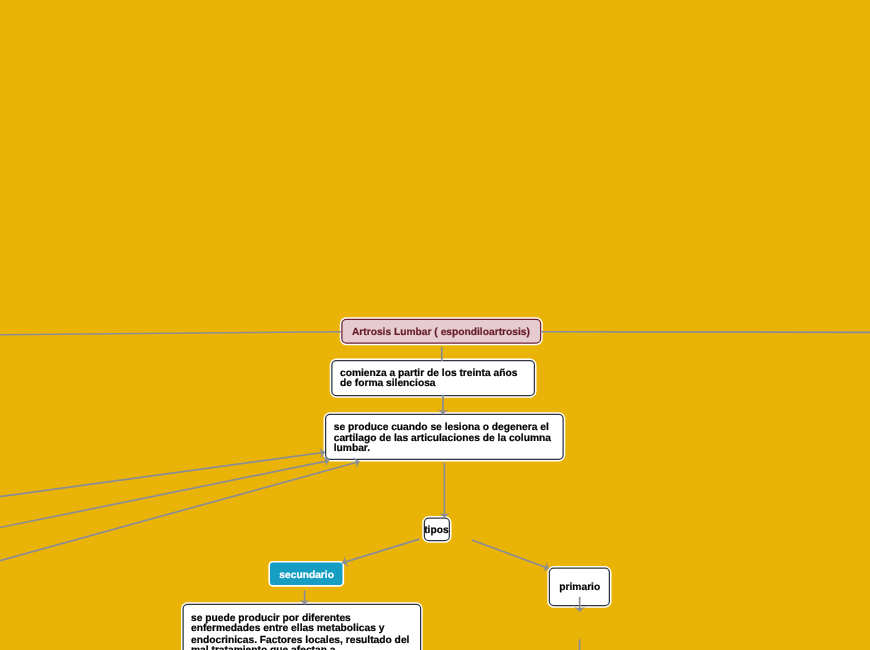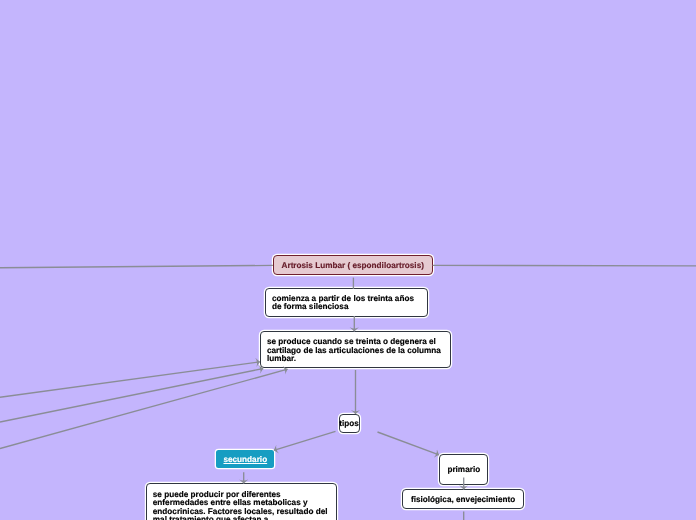--- a/index.html
+++ b/index.html
@@ -1,30 +1,30 @@
 <!DOCTYPE html>
 <html><head>
 <meta charset="utf-8">
 <style>
   html,body{margin:0;padding:0;}
   body{width:696px;height:520px;background:#eff3fd;overflow:hidden;
        font-family:"Liberation Sans",sans-serif;
        -webkit-font-smoothing:antialiased;text-rendering:geometricPrecision;}
-  #canvas{position:relative;width:696px;height:520px;overflow:hidden;background:#c4b5fd;}
+  #canvas{position:relative;width:696px;height:520px;overflow:hidden;background:#eab308;}
   svg#edges{position:absolute;left:0;top:0;width:696px;height:520px;overflow:visible;z-index:6;pointer-events:none;}
   .node{position:absolute;box-sizing:border-box;display:flex;align-items:center;
         border-radius:4px;z-index:4;}
   .node .lbl{display:block;font-weight:bold;font-size:8.2px;-webkit-text-stroke:0.16px currentColor;}
   .wrap .lbl{line-height:8.25px;position:relative;top:1.2px;}
   .one  .lbl{white-space:nowrap;}
   .nd-plain{background:#ffffff;border:1.3px solid #303640;color:#000000;box-shadow:0 0 0 1.2px #ffffff;}
   .nd-root{background:#e6cbd1;border:1.5px solid #70202e;color:#661c29;box-shadow:0 0 0 1.2px #ffffff;}
   .nd-root .lbl{position:relative;top:0.7px;}
   .nd-teal{background:#169dc2;border:none;color:#ffffff;border-radius:2.5px;
-           box-shadow:0 0 0 1.3px #ffffff;text-decoration:underline;}
+           box-shadow:0 0 0 1.3px #ffffff;}
   .nd-teal .lbl{position:relative;top:0.7px;}
   .ctr{justify-content:center;}
 </style>
 </head>
 <body>
 
 <div id="canvas">
 
   <svg id="edges" viewBox="0 0 696 520" xmlns="http://www.w3.org/2000/svg">
     <defs>
@@ -51,36 +51,33 @@
 
   <div class="node nd-root one ctr" style="left:272.9px;top:254.8px;width:159.7px;height:20.2px;padding:0 6.4px;">
     <span class="lbl">Artrosis Lumbar ( espondiloartrosis)</span>
   </div>
 
   <div class="node nd-plain wrap" style="left:264.7px;top:287.9px;width:163px;height:28.8px;padding:0 6.3px;">
     <span class="lbl">comienza a partir de los treinta años de forma silenciosa</span>
   </div>
 
   <div class="node nd-plain wrap" style="left:259.7px;top:331.3px;width:191px;height:36.3px;padding:0 6.3px;">
-    <span class="lbl">se produce cuando se treinta o degenera el cartilago de las articulaciones de la columna lumbar.</span>
+    <span class="lbl">se produce cuando se lesiona o degenera el cartilago de las articulaciones de la columna lumbar.</span>
   </div>
 
   <div class="node nd-plain one ctr" style="left:338.6px;top:414.3px;width:21px;height:18.5px;padding:0 8px;">
     <span class="lbl">tipos</span>
   </div>
 
   <div class="node nd-teal one ctr" style="left:216.1px;top:449.9px;width:58.4px;height:18.6px;padding:0 8px;">
     <span class="lbl">secundario</span>
   </div>
 
   <div class="node nd-plain one ctr" style="left:439.1px;top:454px;width:49.4px;height:31px;padding:12px 8px;">
     <span class="lbl">primario</span>
   </div>
 
-  <div class="node nd-plain one ctr" style="left:402.2px;top:489.2px;width:121.8px;height:19.7px;padding:0 8px;">
-    <span class="lbl">fisiológica, envejecimiento</span>
-  </div>
 
   <div class="node nd-plain wrap" style="left:145.5px;top:483.4px;width:191px;height:46px;padding:0 6.3px;">
     <span class="lbl">se puede producir por diferentes enfermedades entre ellas metabolicas y endocrinicas. Factores locales, resultado del mal tratamiento que afectan a</span>
   </div>
 
 </div>
 
 </body></html>

